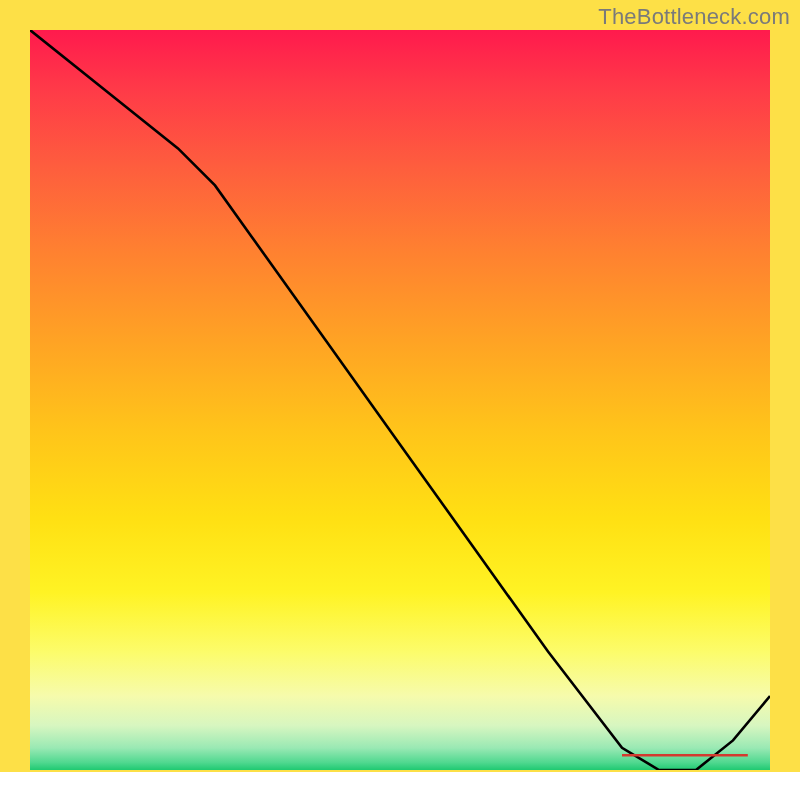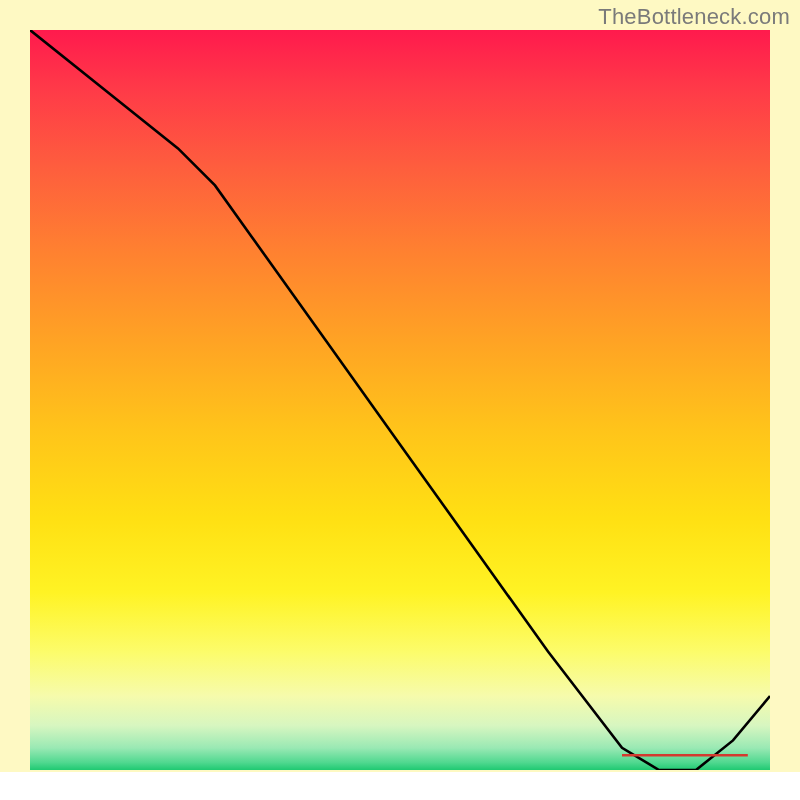--- a/index.html
+++ b/index.html
@@ -8,21 +8,21 @@
     width: 800px;
     height: 800px;
     background: #ffffff;
     font-family: Arial, Helvetica, sans-serif;
     overflow: hidden;
   }
   .container {
     position: relative;
     width: 800px;
     height: 772px;
-    background: #fef9c3;
+    background: #fde047;
   }
   .watermark {
     position: absolute;
     top: 4px;
     right: 10px;
     color: #7a7a7a;
     font-size: 22px;
     font-family: Arial, sans-serif;
     letter-spacing: 0.2px;
     z-index: 5;

